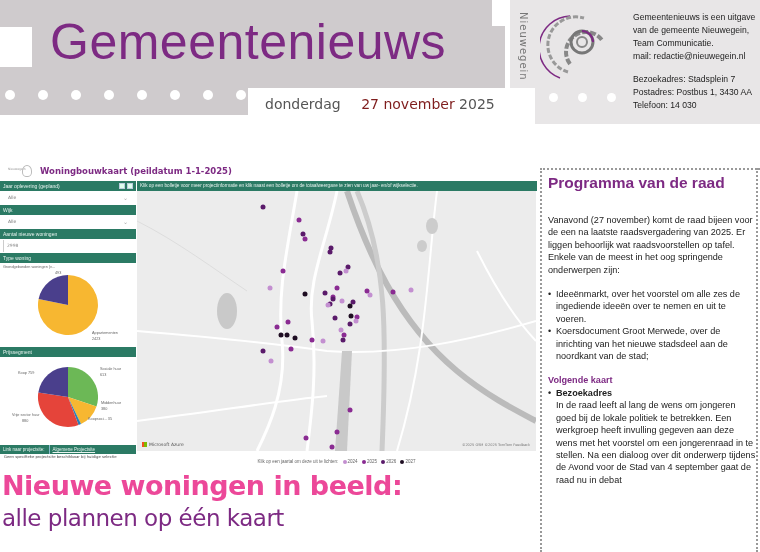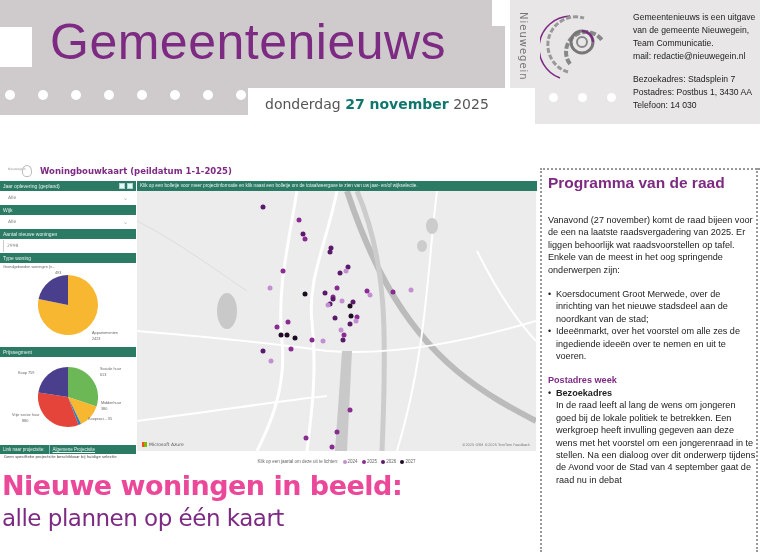--- a/index.html
+++ b/index.html
@@ -7,21 +7,21 @@
   .masthead { position: absolute; left: 0; top: 0; width: 505px; height: 115px; background: #cfcbcd; }
   .mast-notch { position: absolute; left: 0; top: 27px; width: 32px; height: 40px; background: #fff; }
   .mast-corner { position: absolute; left: 492px; top: 0; width: 14px; height: 26px; background: #fff; }
   .title { position: absolute; left: 50px; top: 13px; font-family: "Liberation Sans", sans-serif; font-size: 50px; color: #7d2a83; letter-spacing: 0.5px; }
   .title b { font-weight: normal; }
   .title span { font-weight: normal; }
   .dots { position: absolute; left: 5px; top: 90px; display: flex; gap: 23px; }
   .dot { width: 10px; height: 10px; border-radius: 50%; background: #fff; }
   .date-box { position: absolute; left: 248px; top: 88px; width: 257px; height: 28px; background: #fff; }
   .date { position: absolute; left: 265px; top: 96px; font-family: "DejaVu Sans", sans-serif; font-size: 14px; color: #555; }
-  .date b { font-weight: bold; color: #0f766e; }
+  .date b { font-weight: normal; color: #7f1d1d; margin-left: 16px; }
   .side-block { position: absolute; left: 535px; top: 0; width: 225px; height: 124px; background: #e8e6e7; }
   .side-strip { position: absolute; left: 510px; top: 0; width: 26px; height: 88px; background: #e8e6e7; }
   .nieuwegein-vert { position: absolute; left: 518px; top: 12px; writing-mode: vertical-rl; font-size: 10px; color: #777; letter-spacing: 1px; font-family: "DejaVu Sans", sans-serif; }
   .logo { position: absolute; left: 540px; top: 8px; width: 70px; height: 72px; }
   .side-dots { position: absolute; left: 549px; top: 93px; display: flex; gap: 20px; }
   .side-dots .dot { width: 9px; height: 9px; }
   .colophon { position: absolute; left: 633px; top: 11px; font-family: "Liberation Sans", sans-serif; font-size: 8.6px; color: #222; line-height: 13px; }
   .colophon .gap { height: 10px; }
 
   
@@ -252,22 +252,22 @@
 
 <div class="headline" data-name="article-headline">Nieuwe woningen in beeld:</div>
 <div class="subhead" data-name="article-subheadline">alle plannen op één kaart</div>
 
 <div class="col" data-name="raad-column-frame"></div>
 <div class="col-right-border" data-name="column-border"></div>
 <div class="col-title" data-name="raad-column-title">Programma van de raad</div>
 <div class="col-text" data-name="raad-column-body">
   <p data-name="intro-paragraph">Vanavond (27 november) komt de raad bijeen voor de een na laatste raadsvergadering van 2025. Er liggen behoorlijk wat raadsvoorstellen op tafel. Enkele van de meest in het oog springende onderwerpen zijn:</p>
   <ul data-name="topics-list">
+    <li data-name="list-item">Ideeënmarkt, over het voorstel om alle zes de ingediende ideeën over te nemen en uit te voeren.</li>
     <li data-name="list-item">Koersdocument Groot Merwede, over de inrichting van het nieuwe stadsdeel aan de noordkant van de stad;</li>
-    <li data-name="list-item">Ideeënmarkt, over het voorstel om alle zes de ingediende ideeën over te nemen en uit te voeren.</li>
   </ul>
-  <h3 data-name="next-week-heading">Postadres week</h3>
+  <h3 data-name="next-week-heading">Volgende kaart</h3>
   <ul data-name="next-week-list">
     <li class="jr" data-name="youth-council-heading">Bezoekadres</li>
     <li style="padding-left:8px" data-name="youth-council-text-item"><span data-name="youth-council-text">In de raad leeft al lang de wens om jongeren goed bij de lokale politiek te betrekken. Een werkgroep heeft invulling gegeven aan deze wens met het voorstel om een jongerenraad in te stellen. Na een dialoog over dit onderwerp tijdens de Avond voor de Stad van 4 september gaat de raad nu in debat</span></li>
   </ul>
 </div>
 <style>.col-text ul li[data-name="youth-council-text-item"]::before{content:"";}</style>
 
 </body></html>

